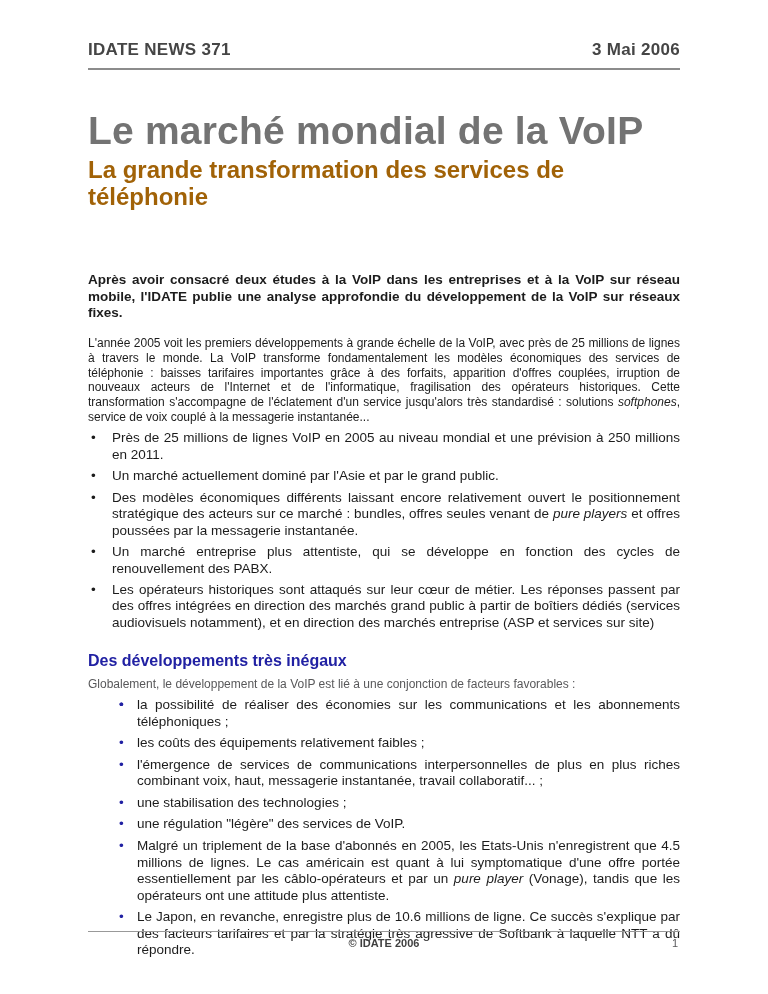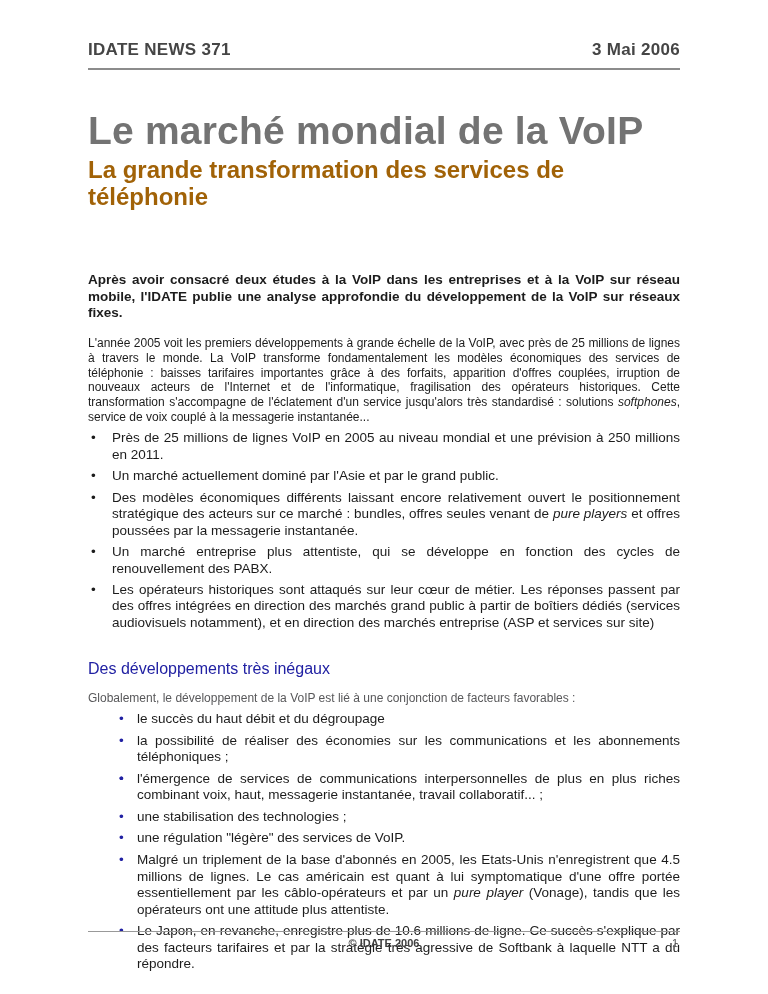--- a/index.html
+++ b/index.html
@@ -19,21 +19,21 @@
   .para{margin-top:15px;font-size:12px;text-align:justify;line-height:1.22;}
   .gray{color:#58585a;}
   ul.blist{list-style:none;margin:6px 0 0 0;padding:0;}
   ul.blist li{
     position:relative;padding-left:24px;margin-top:5px;
     font-size:13.5px;text-align:justify;line-height:1.22;
   }
   ul.blist li .marker{position:absolute;left:3px;top:0;color:#1c1c1c;}
   ul.sub li{padding-left:49px;}
   ul.sub li .marker{left:31px;color:#2121a3;}
-  .section-heading{margin-top:28px;font-size:16px;font-weight:normal;color:#2121a3;line-height:1.2;}
+  .section-heading{margin-top:20px;font-size:16px;font-weight:bold;color:#2121a3;line-height:1.2;}
   .it{font-style:italic;}
   .doc-footer{
     position:absolute;left:88px;top:931px;width:592px;
     border-top:1px solid #999999;padding-top:5px;
   }
   .footer-row{position:relative;text-align:center;font-size:11px;font-weight:bold;color:#3f3f3f;}
   .page-num{position:absolute;right:2px;top:0;font-size:11px;font-weight:normal;color:#58585a;}
 </style>
 </head>
 <body>
@@ -54,26 +54,26 @@
 
   <ul class="blist">
     <li><span class="marker">•</span><span>Près de 25 millions de lignes VoIP en 2005 au niveau mondial et une prévision à 250 millions en 2011.</span><span class="it"></span><span></span></li>
     <li><span class="marker">•</span><span>Un marché actuellement dominé par l'Asie et par le grand public.</span><span class="it"></span><span></span></li>
     <li><span class="marker">•</span><span>Des modèles économiques différents laissant encore relativement ouvert le positionnement stratégique des acteurs sur ce marché : bundles, offres seules venant de </span><span class="it">pure players</span><span> et offres poussées par la messagerie instantanée.</span></li>
     <li><span class="marker">•</span><span>Un marché entreprise plus attentiste, qui se développe en fonction des cycles de renouvellement des PABX.</span><span class="it"></span><span></span></li>
     <li><span class="marker">•</span><span>Les opérateurs historiques sont attaqués sur leur cœur de métier. Les réponses passent par des offres intégrées en direction des marchés grand public à partir de boîtiers dédiés (services audiovisuels notamment), et en direction des marchés entreprise (ASP et services sur site)</span><span class="it"></span><span></span></li>
   </ul>
 
   <div class="section-heading">Des développements très inégaux</div>
-  <div class="para gray" style="margin-top:12px;">Globalement, le développement de la VoIP est lié à une conjonction de facteurs favorables :</div>
+  <div class="para gray" style="margin-top:6px;">Globalement, le développement de la VoIP est lié à une conjonction de facteurs favorables :</div>
 
   <ul class="blist sub">
-    <li><span class="marker">•</span><span>le succès du haut débit et du dégroupage</span></li>
+    <li><span class="marker">•</span></li>
     <li><span class="marker">•</span><span>la possibilité de réaliser des économies sur les communications et les abonnements téléphoniques ;</span></li>
-    <li><span class="marker">•</span></li>
+    <li><span class="marker">•</span><span>les coûts des équipements relativement faibles ;</span></li>
     <li><span class="marker">•</span><span>l'émergence de services de communications interpersonnelles de plus en plus riches combinant voix, haut, messagerie instantanée, travail collaboratif... ;</span></li>
     <li><span class="marker">•</span><span>une stabilisation des technologies ;</span></li>
     <li><span class="marker">•</span><span>une régulation "légère" des services de VoIP.</span></li>
   </ul>
 
 
   <ul class="blist sub">
     <li><span class="marker">•</span><span>Malgré un triplement de la base d'abonnés en 2005, les Etats-Unis n'enregistrent que 4.5 millions de lignes. Le cas américain est quant à lui symptomatique d'une offre portée essentiellement par les câblo-opérateurs et par un </span><span class="it">pure player</span><span> (Vonage), tandis que les opérateurs ont une attitude plus attentiste.</span></li>
     <li><span class="marker">•</span><span>Le Japon, en revanche, enregistre plus de 10.6 millions de ligne. Ce succès s'explique par des facteurs tarifaires et par la stratégie très agressive de Softbank à laquelle NTT a dû répondre.</span><span class="it"></span><span></span></li>
 

